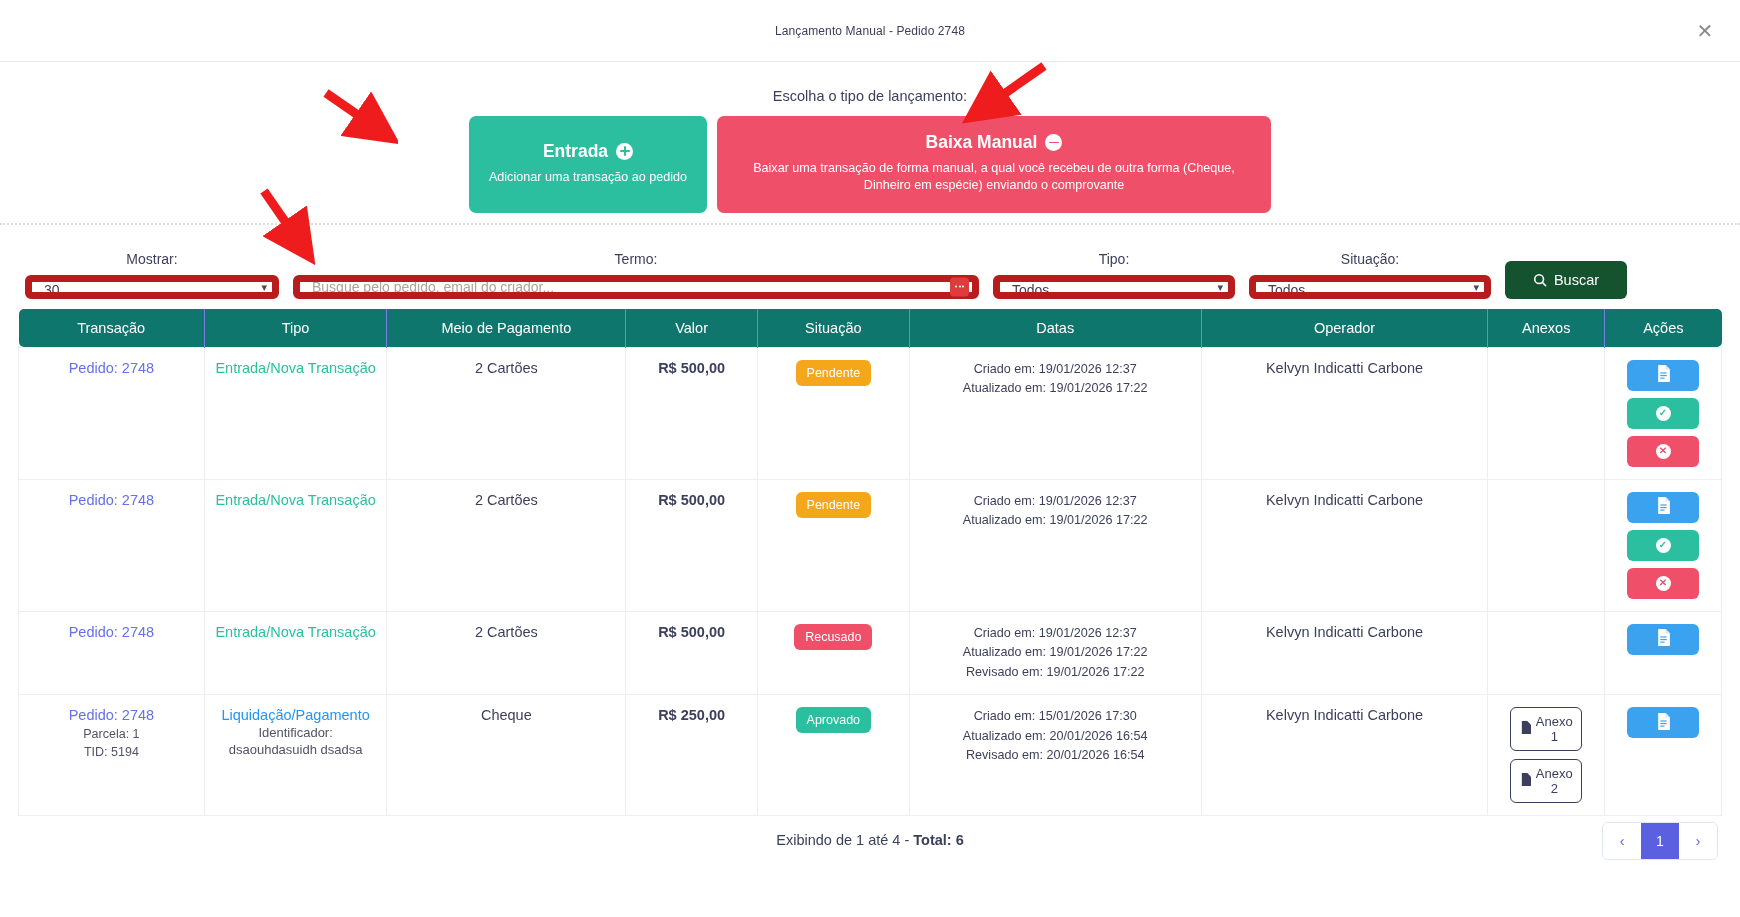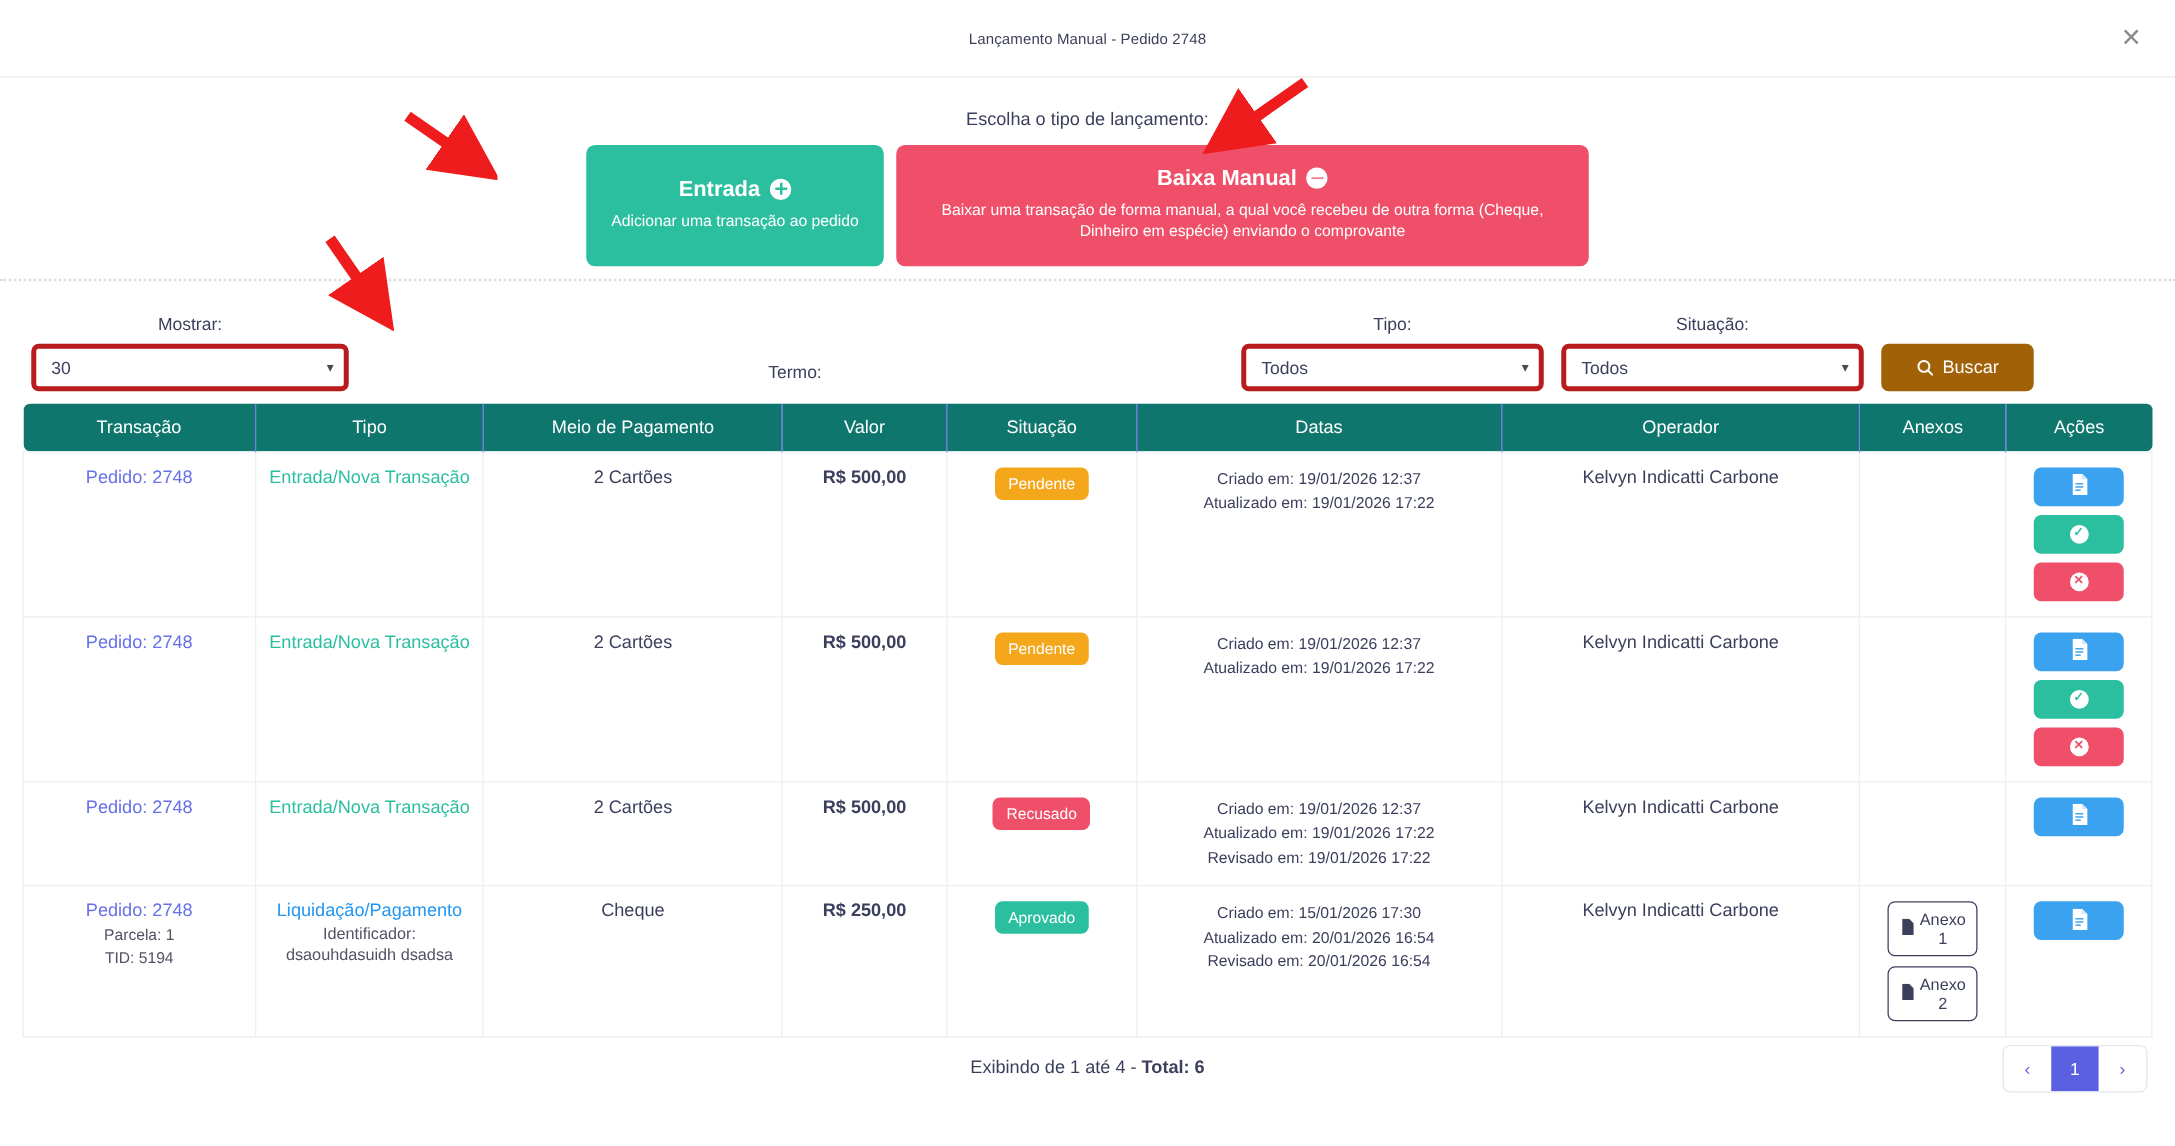--- a/index.html
+++ b/index.html
@@ -64,42 +64,42 @@
   .f-col { padding: 0 7px; }
   .f-mostrar { width: 268px; }
   .f-termo   { width: 700px; }
   .f-tipo    { width: 256px; }
   .f-situacao{ width: 256px; }
   .f-btn     { width: 136px; }
   .f-label {
     display: block; text-align: center; font-size: 14px; color: #3b3f5c; margin-bottom: 8px;
   }
   .ctrl {
-    width: 100%; height: 38px; border: 4px solid #b91c1c; border-radius: 6px;
+    width: 100%; height: 24px; border: 7px solid #b91c1c; border-radius: 6px;
     background: #fff; font-size: 14px; color: #3b3f5c; padding: 0 12px;
     font-family: "Liberation Sans", sans-serif; outline: none;
   }
   select.ctrl { appearance: none; -webkit-appearance: none; padding-right: 28px; }
   .select-wrap { position: relative; }
   .select-wrap .chev {
     position: absolute; right: 12px; top: 50%; transform: translateY(-50%);
     pointer-events: none; color: #4a4a4a; font-size: 11px;
   }
   .termo-wrap { position: relative; }
   .termo-wrap input::placeholder { color: #a5a5a5; }
   .kbd-icon {
     position: absolute; right: 10px; top: 50%; transform: translateY(-50%);
     width: 19px; height: 19px; border-radius: 4px; background: #e03b3b;
     display: flex; align-items: center; justify-content: center; gap: 1.5px;
     cursor: pointer;
   }
   .kbd-icon i { width: 2px; height: 2px; background: #fff; border-radius: 50%; display: block; }
   .btn-buscar {
     width: 100%; height: 38px; border: none; border-radius: 6px;
-    background: #a16207; color: #fff; font-size: 14.5px; cursor: pointer;
+    background: #14532d; color: #fff; font-size: 14.5px; cursor: pointer;
     display: flex; align-items: center; justify-content: center; gap: 7px;
     font-family: "Liberation Sans", sans-serif;
   }
 
   
   .table-wrap { padding: 0 18px; }
   table { width: 100%; border-collapse: collapse; table-layout: fixed; }
   thead th {
     background: #0f766e; color: #fff; font-weight: 400; font-size: 14.5px;
     padding: 11px 6px; text-align: center; border-right: 1px solid #787de8;
@@ -226,20 +226,28 @@
     <div class="select-wrap">
       <select class="ctrl">
         <option>30</option>
       </select>
       <span class="chev">▾</span>
     </div>
   </div>
 
   <div class="f-col f-termo">
     <span class="f-label">Termo:</span>
+    <div class="termo-wrap">
+      <input class="ctrl" type="text" placeholder="Busque pelo pedido, email do criador..." style="">
+      <span class="kbd-icon">
+          <i></i>
+          <i></i>
+          <i></i>
+        </span>
+    </div>
   </div>
 
   <div class="f-col f-tipo">
     <span class="f-label">Tipo:</span>
     <div class="select-wrap">
       <select class="ctrl">
         <option>Todos</option>
       </select>
       <span class="chev">▾</span>
     </div>

